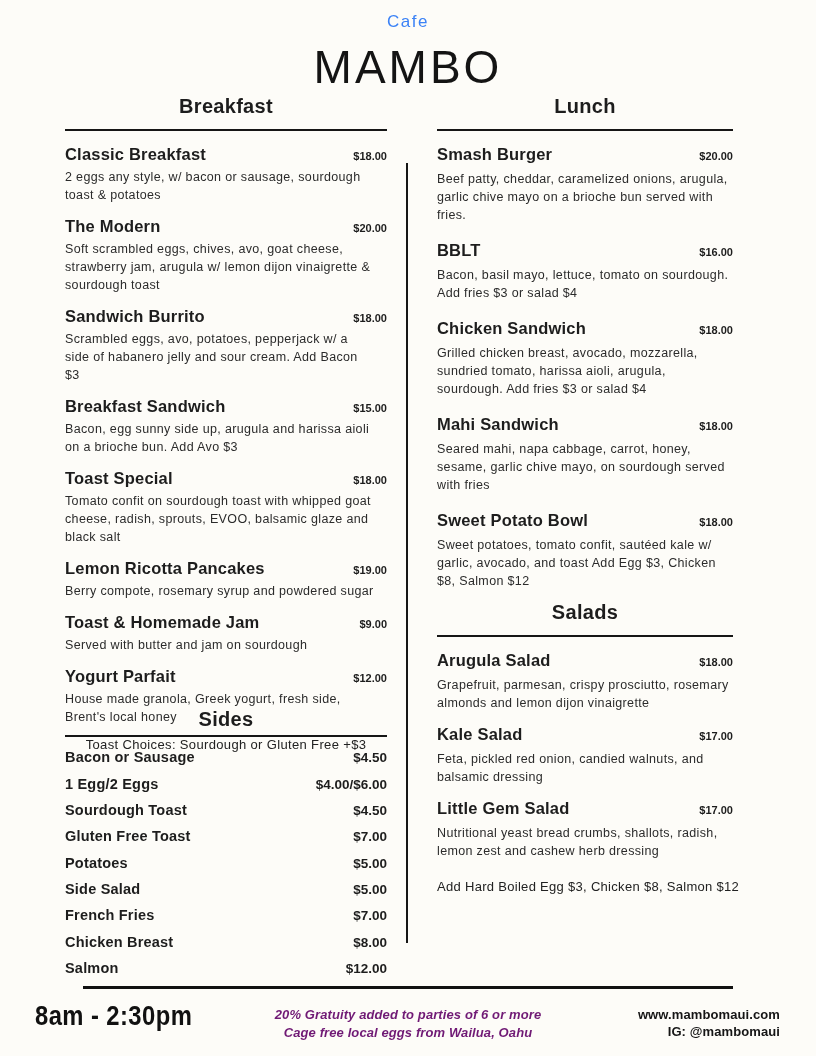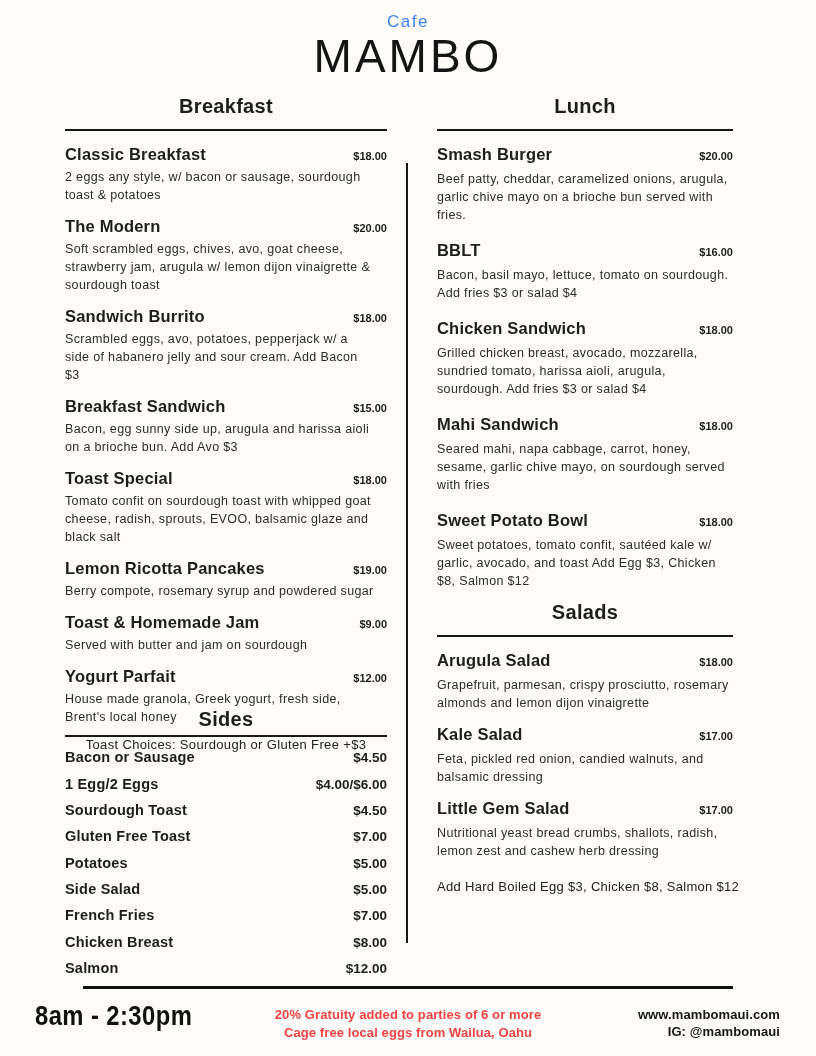--- a/index.html
+++ b/index.html
@@ -7,21 +7,21 @@
   body {
     position: relative;
     background: #fdfcf8;
     color: #1d1d1d;
     font-family: "Liberation Sans", sans-serif;
     overflow: hidden;
   }
   
   .brand { position: absolute; top: 12px; left: 0; width: 816px; text-align: center; }
   .brand-top { font-size: 17px; letter-spacing: 1.5px; color: #3b82f6; font-weight: 400; }
-  .brand-main { font-size: 46px; font-weight: 200; letter-spacing: 3px; color: #141414; line-height: 1.0; margin-top: 1px; }
+  .brand-main { font-size: 46px; font-weight: 200; letter-spacing: 3px; color: #141414; line-height: 1.0; margin-top: 12px; }
 
   
   .col { position: absolute; }
   .col-breakfast { left: 65px;  top: 92px;  width: 322px; }
   .col-lunch     { left: 437px; top: 92px;  width: 296px; }
   .sec-sides     { left: 65px;  top: 706px; width: 322px; position: absolute; }
   .sec-salads    { left: 437px; top: 598px; width: 296px; position: absolute; }
 
   .sec-title {
     text-align: center; font-size: 20px; font-weight: 700; letter-spacing: 0.3px;
@@ -53,21 +53,21 @@
   
   .v-divider { position: absolute; left: 406px; top: 163px; width: 2px; height: 780px; background: #161616; }
 
   
   .footer-line { position: absolute; left: 83px; top: 986px; width: 650px; height: 2.5px; background: #111; }
   .footer-hours {
     position: absolute; left: 35px; top: 1000px; font-size: 28px; font-weight: 700;
     transform: scaleX(0.85); transform-origin: left center; letter-spacing: 0.5px; color: #111;
   }
   .footer-center { position: absolute; left: 208px; top: 1006px; width: 400px; text-align: center; }
-  .footer-center div { font-size: 13px; font-weight: 700; line-height: 18px; letter-spacing: 0.1px; color: #ef4444; }
+  .footer-center div { font-size: 13px; font-weight: 700; line-height: 18px; letter-spacing: 0.1px; color: #701a75; font-style: italic; }
   .footer-right { position: absolute; right: 36px; top: 998px; text-align: right; margin-top: 8px; }
   .footer-right div { font-size: 13px; font-weight: 700; line-height: 17px; letter-spacing: 0.1px; color: #151515; }
 </style>
 </head>
 <body>
 
 <header class="brand">
   <div class="brand-top">Cafe</div>
   <div class="brand-main">MAMBO</div>
 </header>

